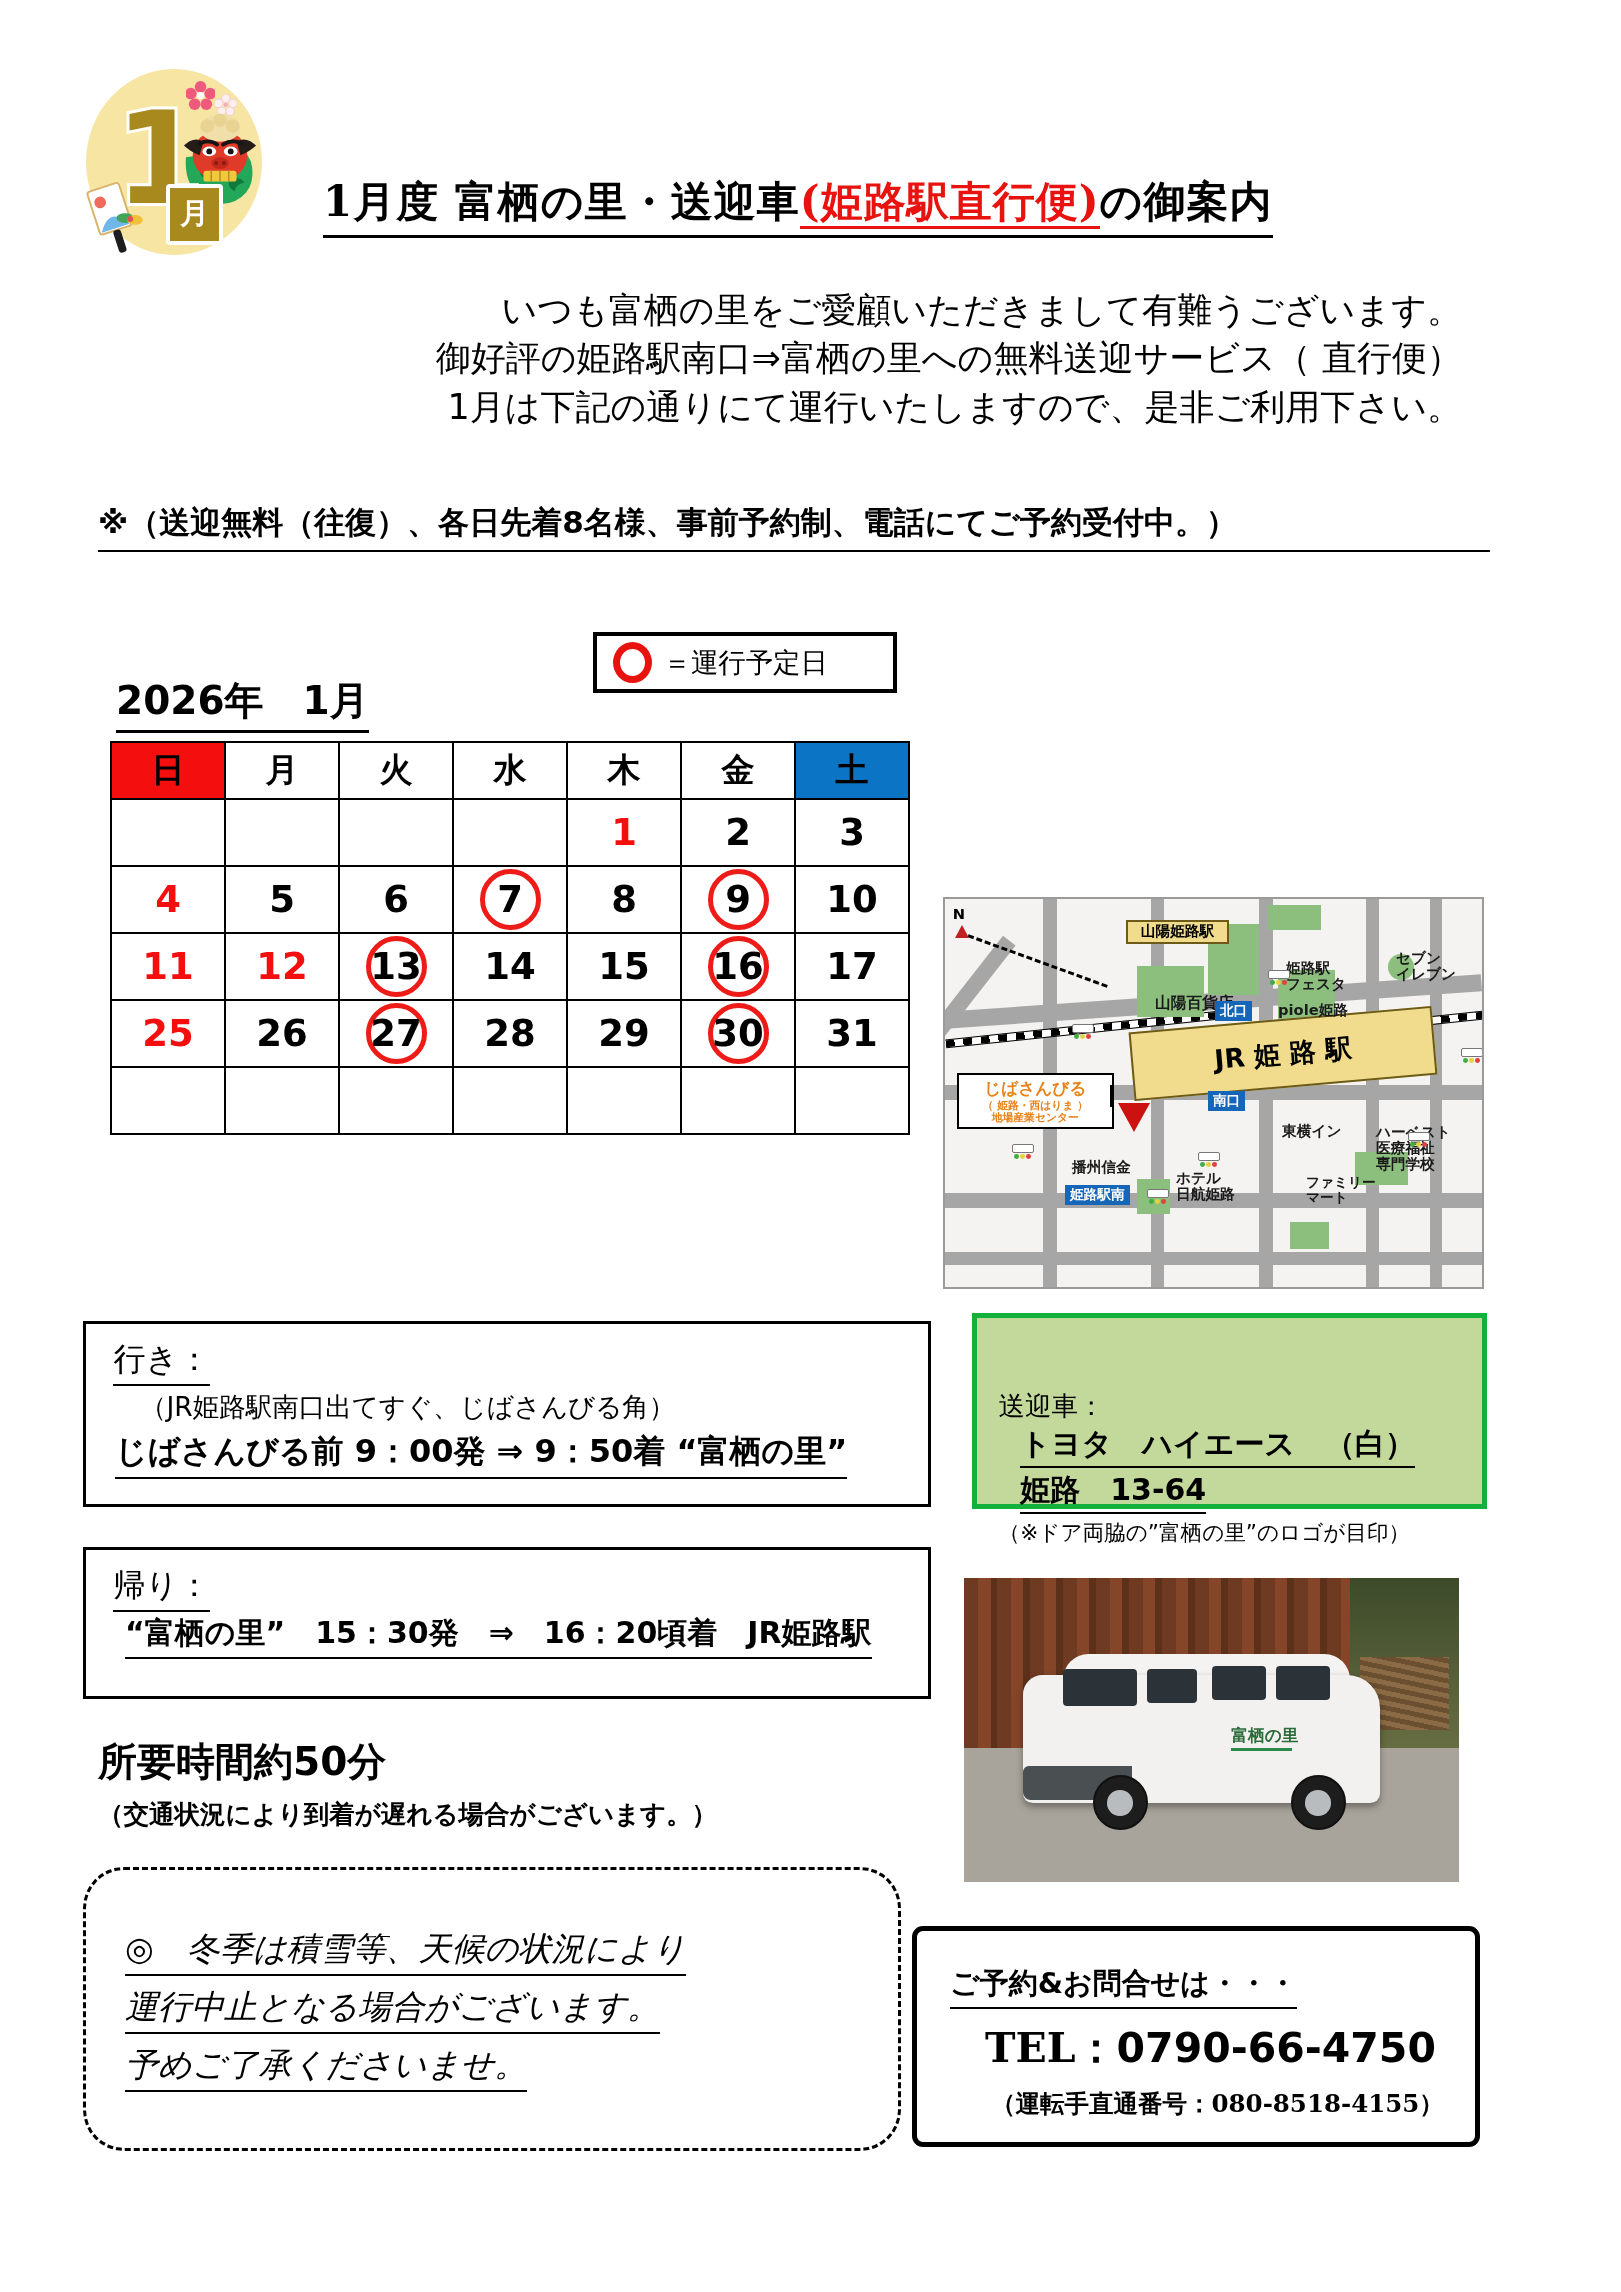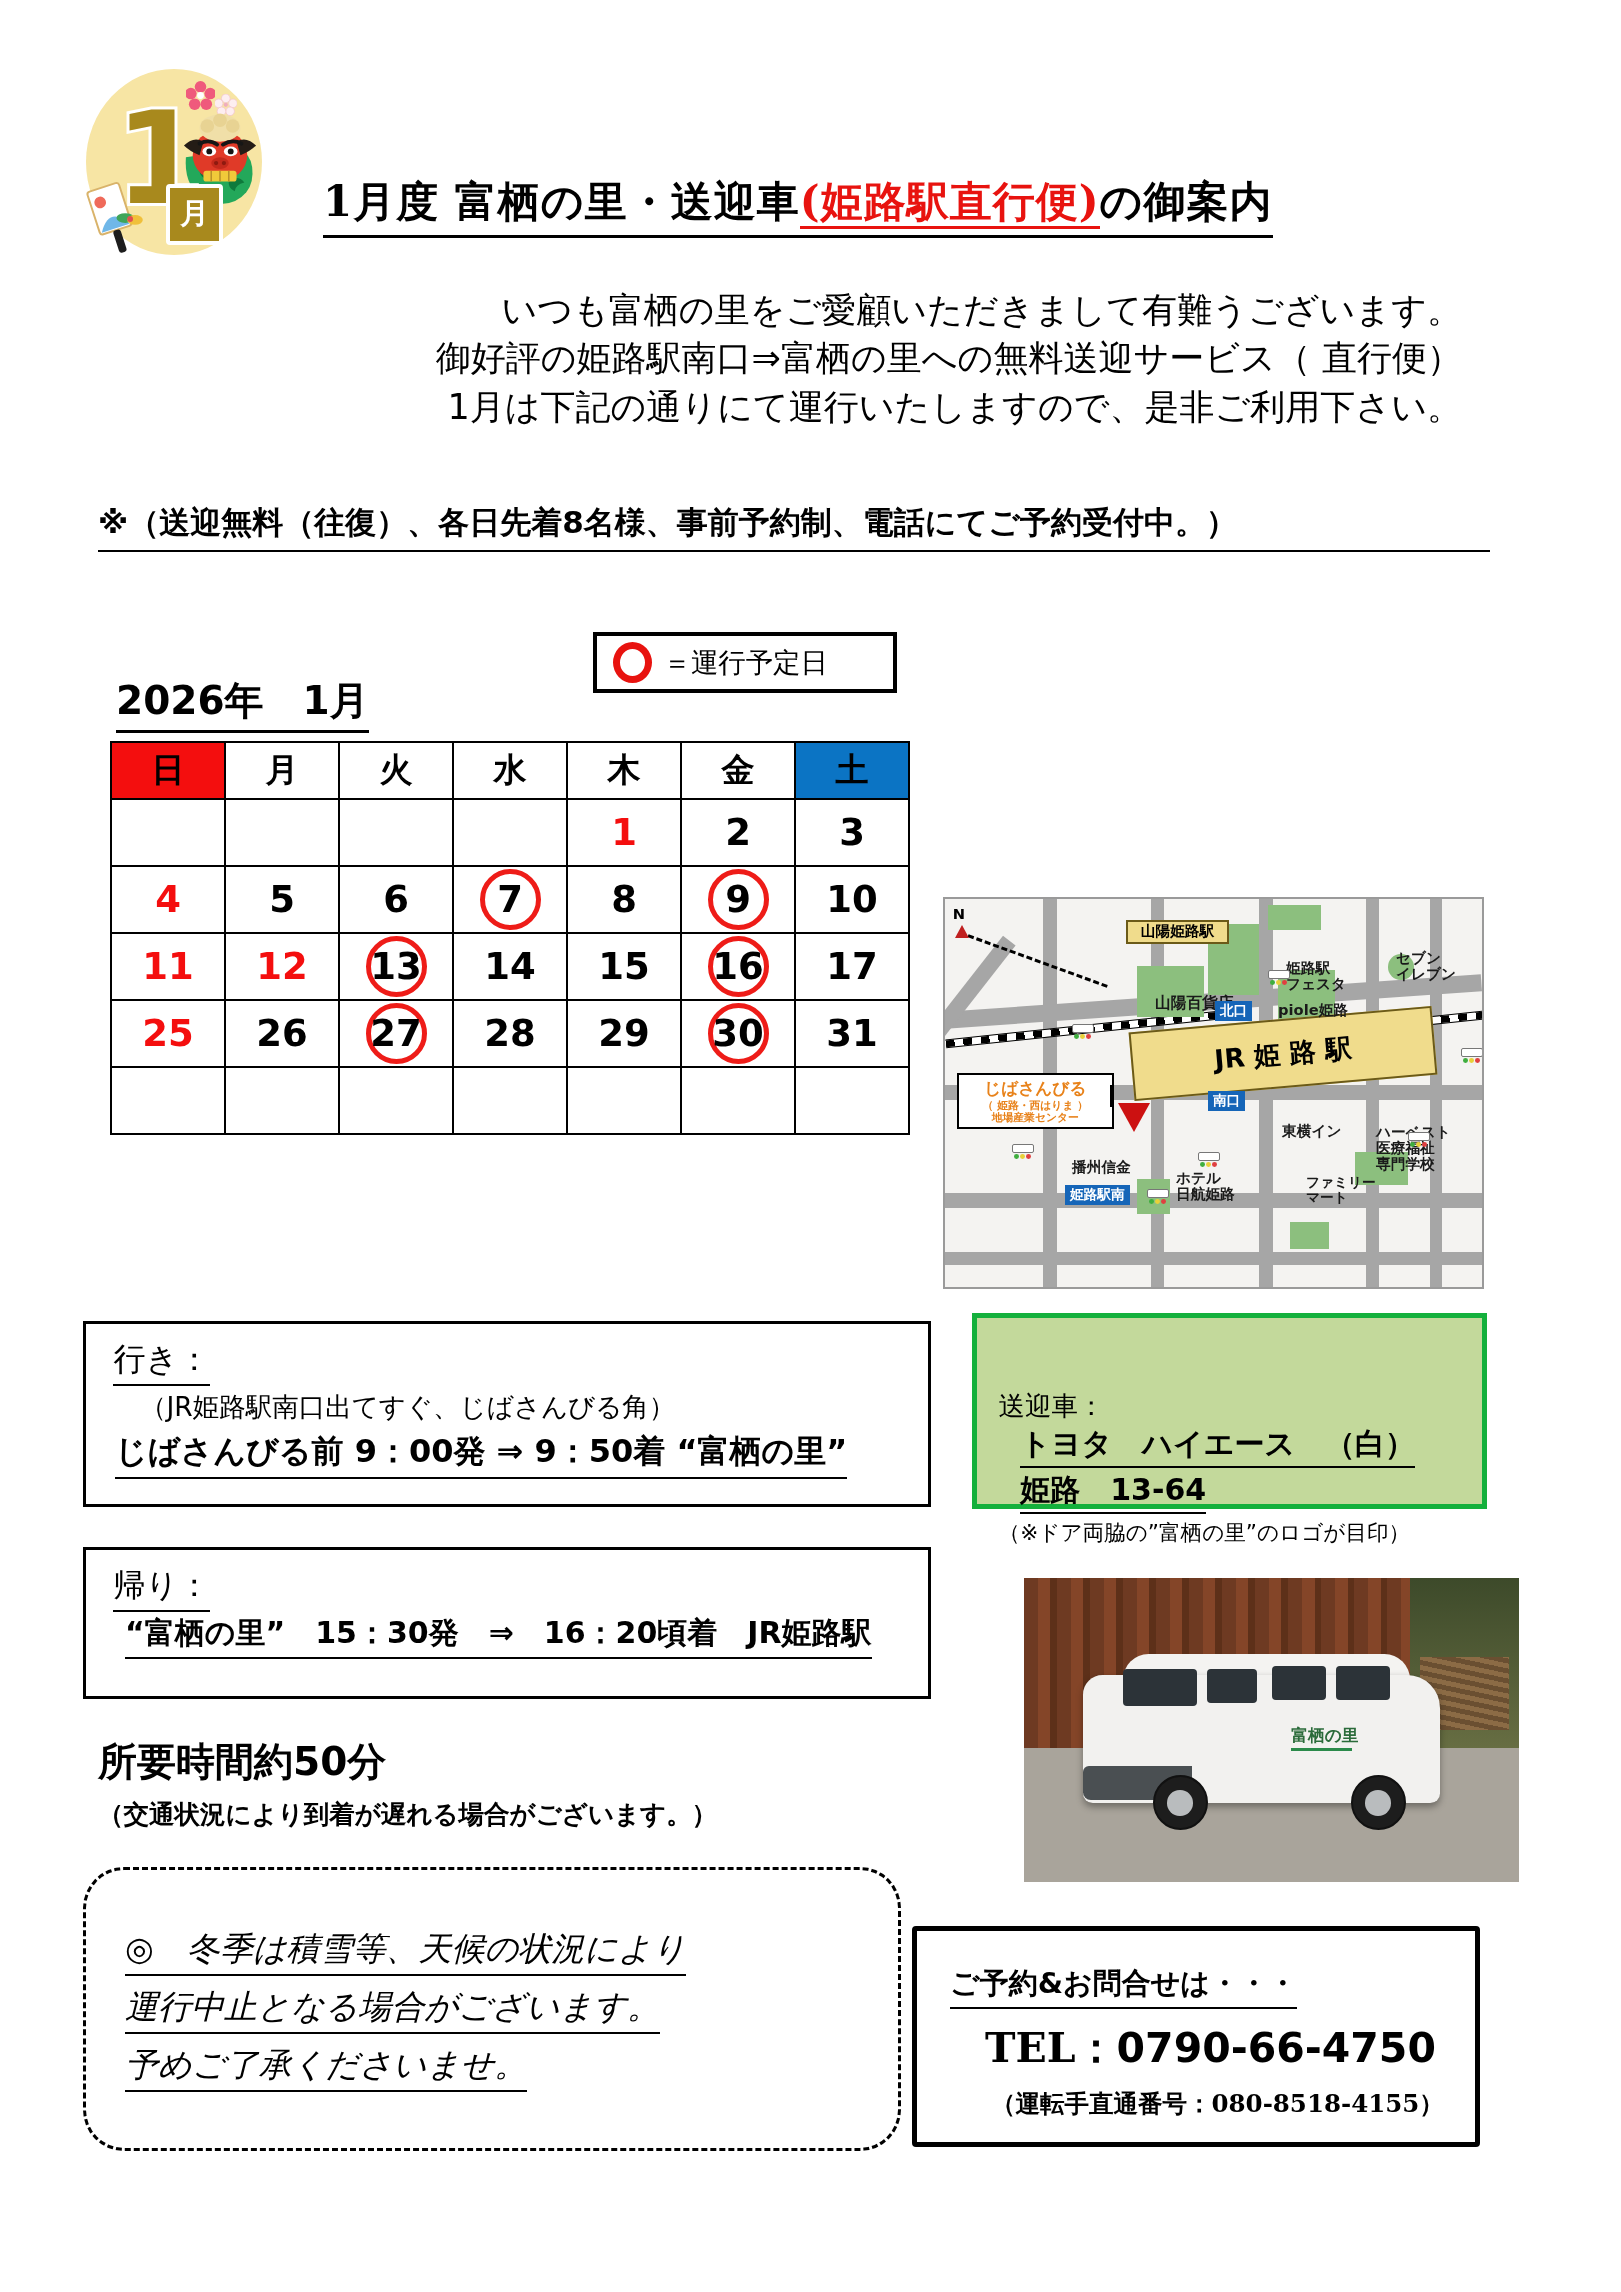--- a/index.html
+++ b/index.html
@@ -180,21 +180,21 @@
   #vehicle .l0 { font-size:26.5px; color:#000;margin-top:44px; }
   #vehicle .l1, #vehicle .l2 {
     font-size:30px; font-weight:bold; color:#000; margin-left:21.6px;
     border-bottom:2.9px solid #000; display:inline-block; padding-bottom:1px;
   }
   #vehicle .l2 { margin-top:2.9px; }
   #vehicle .l3 { font-size:21.6px; color:#000; margin-top:3.9px; }
 
   
   #van-photo {
-    position:absolute; left:1024px; top:1578px; width:495px; height:304px;
+    position:absolute; left:964px; top:1578px; width:495px; height:304px;
     overflow:hidden; background:#f0abfc;
   }
   #van-photo .fence {
     position:absolute; left:0; top:0; width:100%; height:58%;
     background:repeating-linear-gradient(90deg,#6e3a22 0 13.7px,#844528 13.7px 26.5px,#5d3019 26.5px 33px);
   }
   #van-photo .ground {
     position:absolute; left:0; top:56%; width:100%; height:44%;
     background:#a9a49b;
   }
@@ -251,21 +251,21 @@
   #winter .ln {
     font-size:33px; color:#000; display:inline-block;
     border-bottom:2.9px solid #000; padding-bottom:2px; margin-bottom:8.8px;
     white-space:nowrap;
     font-style:italic;
   }
 
   
   #contact {
     position:absolute; left:912px; top:1926px; width:568px; height:221px;
-    border:5.9px solid #000; border-radius:4px; background:#fff;
+    border:5.9px solid #000; border-radius:11px; background:#fff;
     font-family:"DejaVu Sans", sans-serif; padding:33px 0 0 33px;
   }
   #contact .hd {
     font-size:29px; font-weight:bold; color:#000;
     border-bottom:2.9px solid #000; display:inline-block; padding-bottom:2.9px;
   }
   #contact .tel {
     font-size:41px; font-weight:bold; color:#000; margin:11.8px 0 0 35px;
     white-space:nowrap; font-family:"DejaVu Serif", serif;
   }

